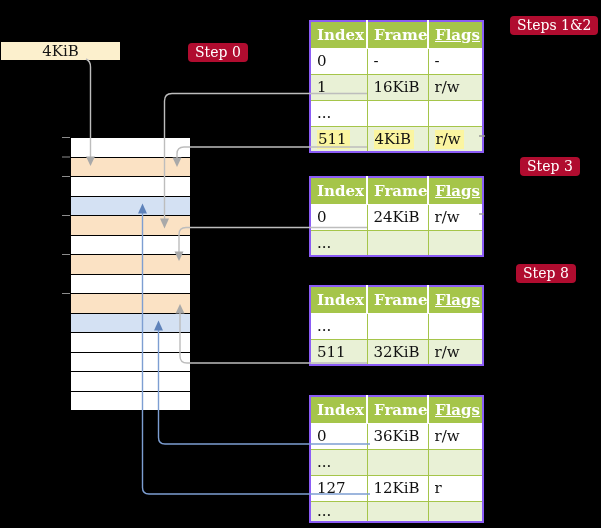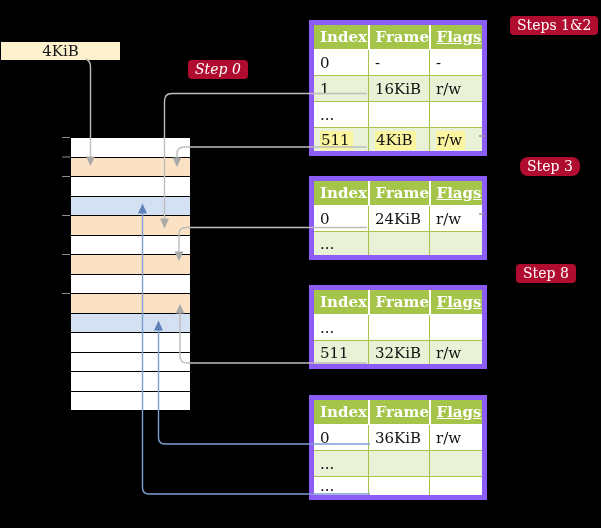--- a/index.html
+++ b/index.html
@@ -12,40 +12,40 @@
     position:absolute; left:1px; top:42px; width:119px; height:18px;
     background:#fcf0cd; color:#141414; font-size:15px; line-height:19px;
     text-align:center;
   }
   
   .badge {
     position:absolute; background:#b00c2f; color:#fff; font-size:14px;
     line-height:14px; padding:2px 7px 3px 7px; border-radius:4px;
     white-space:nowrap;
   }
-  .badge-step0   { left:188px; top:60px;font-style:italic;  }
+  .badge-step0   { left:188px; top:43px;  }
   .badge-steps12 { left:510px; top:16px;  }
-  .badge-step3   { left:520px; top:157px;border-radius:8px; }
+  .badge-step3   { left:520px; top:157px; }
   .badge-step4   { left:516px; top:264px; }
   
   .mem {
     position:absolute; left:70px; top:137px; width:119px; height:272px;
     border:1px solid #000; background:#fff;
     display:flex; flex-direction:column;
   }
   .mem-row { flex:1; border-bottom:1px solid #000; }
   .mem-row:last-child { border-bottom:none; }
   .mem-row.plain        { background:#ffffff; }
   .mem-row.table-frame  { background:#fbe2c4; }
   .mem-row.mapped-page  { background:#d4e1f3; }
   
   .pt {
     position:absolute; left:309px; width:173px;
     border-collapse:collapse; background:#fff;
-    border:5px solid #8b5cf6; table-layout:fixed;
+    border:2px solid #8b5cf6; table-layout:fixed;
     font-size:15px; color:#111;
   }
   .pt col.c-index { width:57px; }
   .pt col.c-frame { width:61px; }
   .pt col.c-flags { width:55px; }
   .pt th {
     background:#a5c54a; color:#fff; font-weight:bold; text-align:left;
     height:27px; box-sizing:border-box; padding:0 0 0 6px;
     border-right:2px solid #fff; border-bottom:1px solid #fff;
   }
@@ -201,20 +201,25 @@
       <tr>
         <td>0</td>
         <td>36KiB</td>
         <td>r/w</td>
       </tr>
       <tr>
         <td>...</td>
         <td></td>
         <td></td>
       </tr>
+      <tr>
+        <td>127</td>
+        <td>12KiB</td>
+        <td>r</td>
+      </tr>
       <tr class="short">
         <td>...</td>
         <td></td>
         <td></td>
       </tr>
     </tbody>
   </table>
 
   <svg class="overlay" viewBox="0 0 601 528" xmlns="http://www.w3.org/2000/svg">
 

